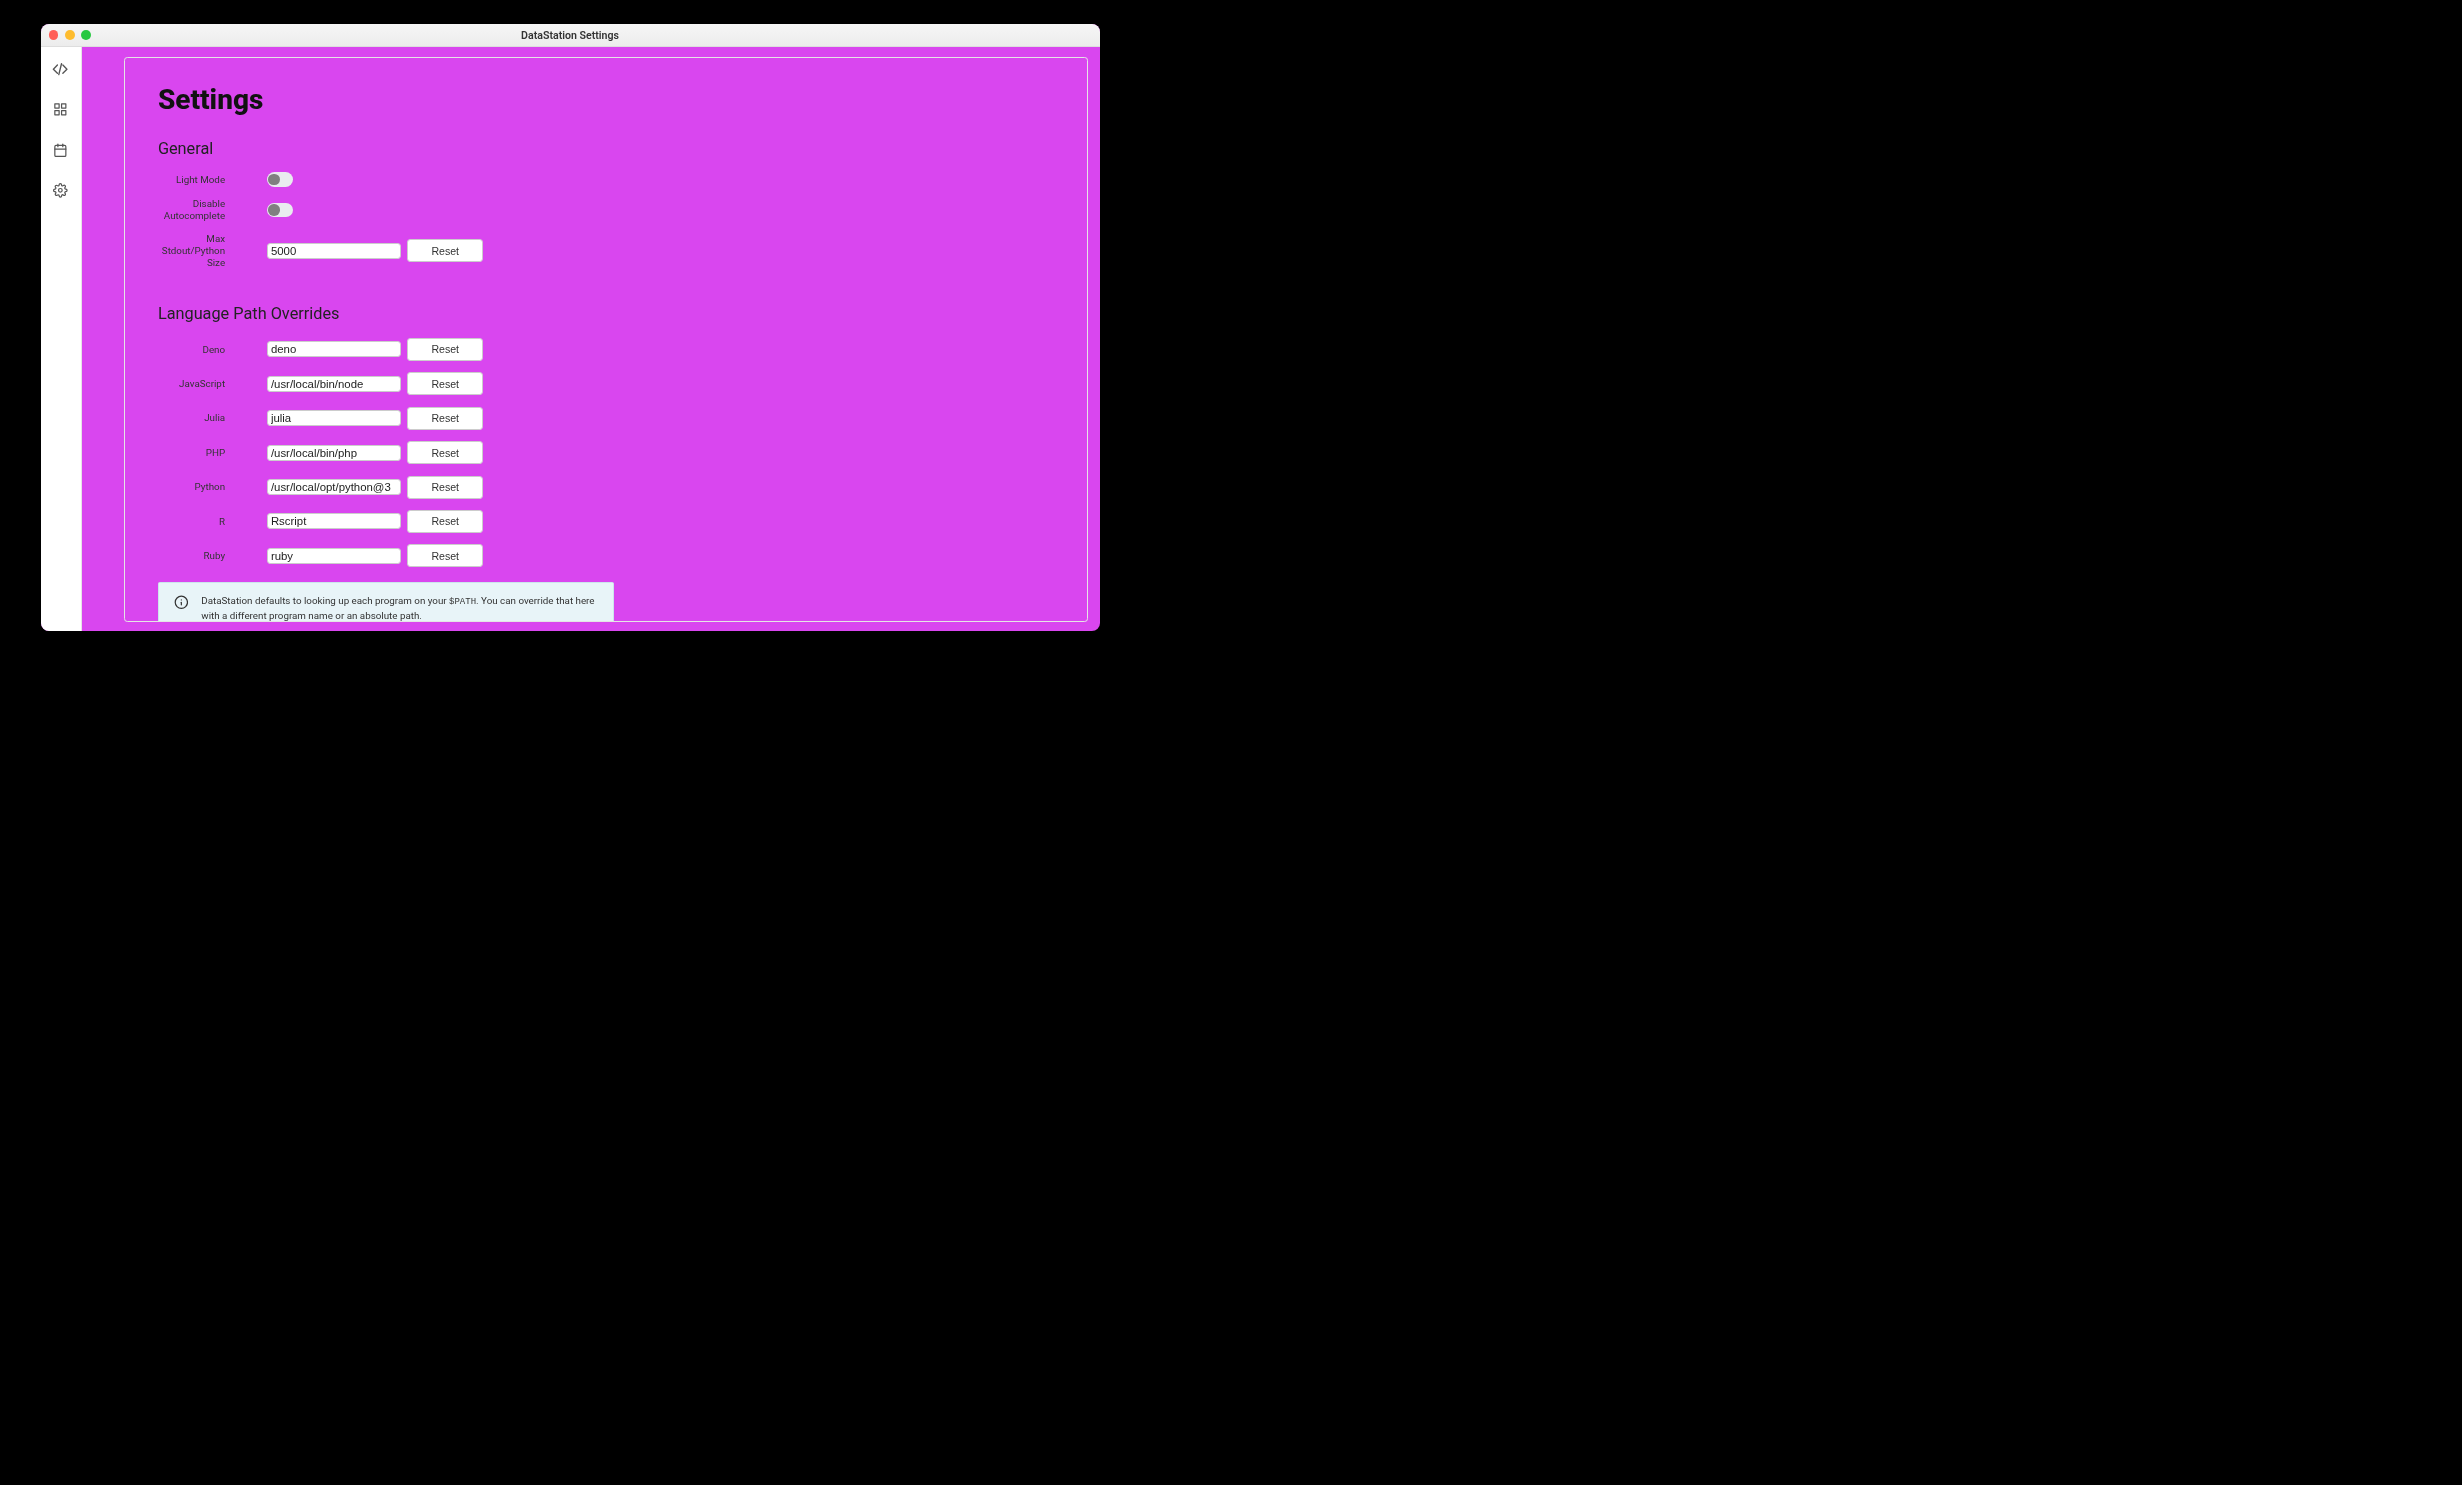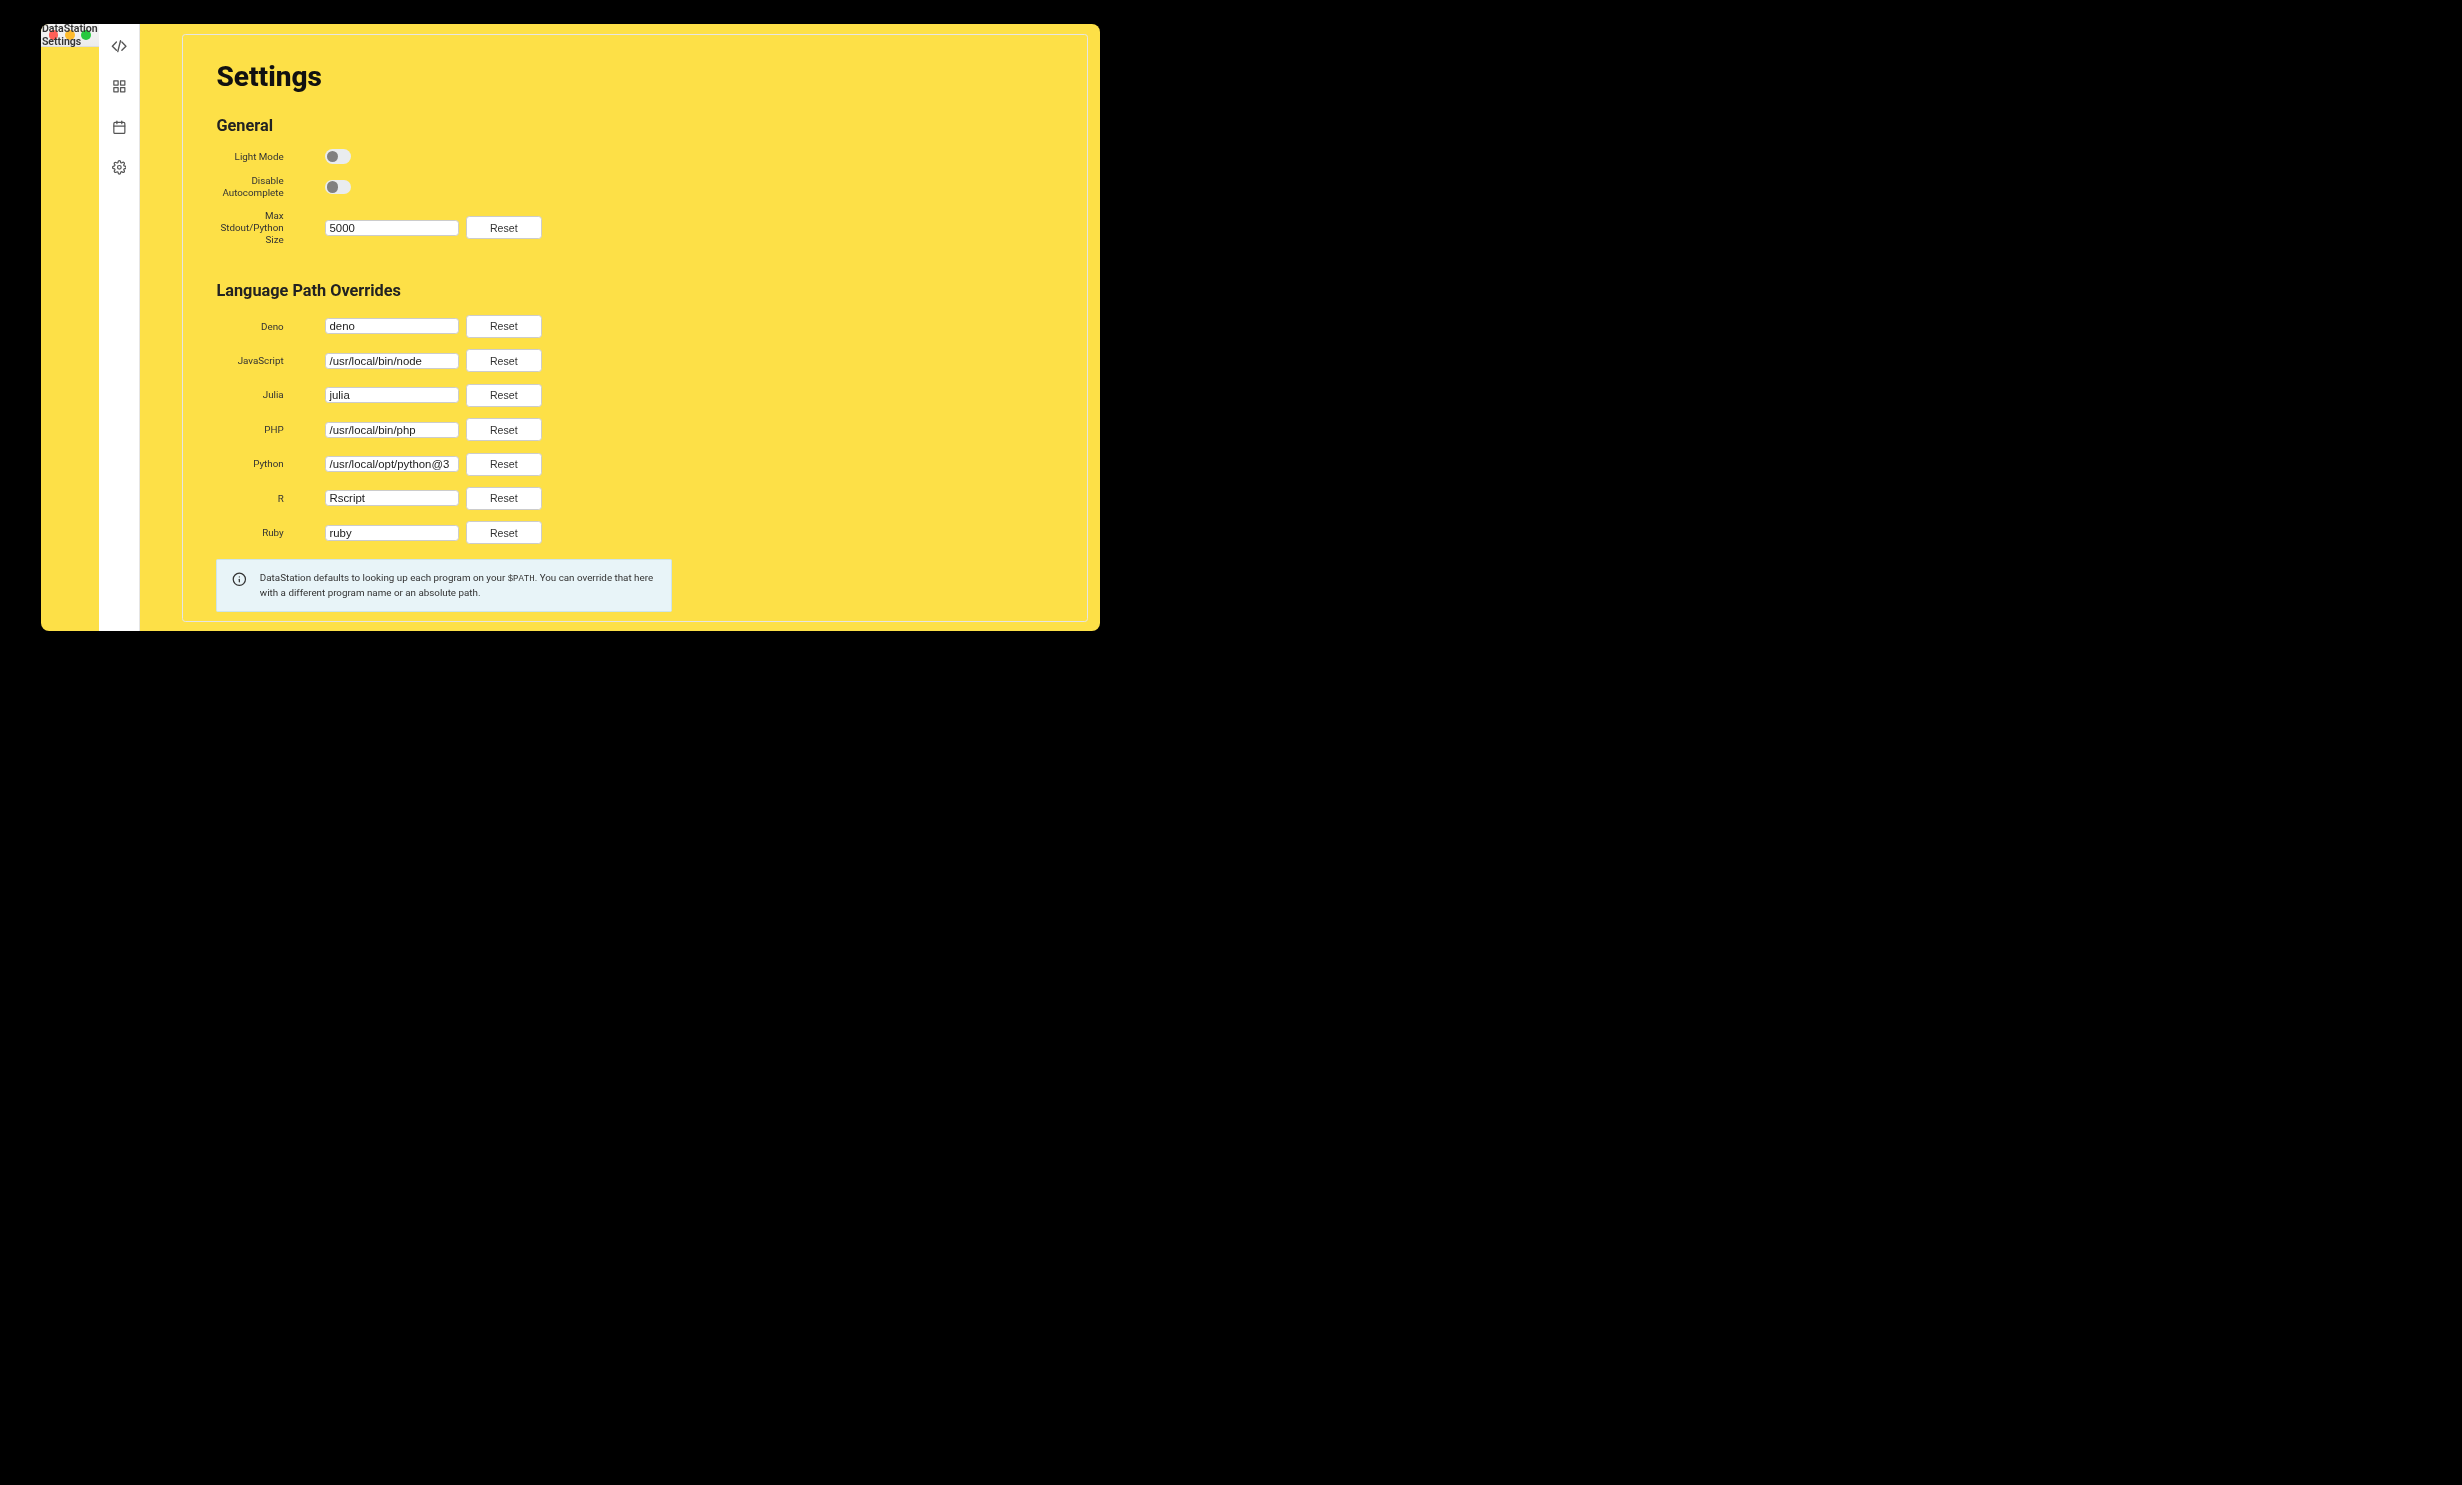--- a/index.html
+++ b/index.html
@@ -13,26 +13,26 @@
       width: 1140px;
       height: 700px;
       display: flex;
       align-items: flex-start;
       justify-content: center;
       padding-top: 24.4px;
     }
     .window {
       width: 1059px;
       height: 607px;
-      background: #fde047;
+      background: #d946ef;
       border-radius: 8.1px;
       overflow: hidden;
       box-shadow: 0 16.3px 49px rgba(0,0,0,0.5);
       display: flex;
-      flex-direction: row;
+      flex-direction: column;
     }
     .titlebar {
       height: 23px;
       background: linear-gradient(#f6f6f6, #ececec);
       border-bottom: 0.8px solid #ddd;
       display: flex;
       align-items: center;
       padding: 0 8.1px;
       position: relative;
     }
@@ -94,21 +94,21 @@
       margin-left: 31px;
     }
     .page-title {
       font-size: 28px;
       font-weight: 800;
       margin-bottom: 23px;
       color: #111;
     }
     .section-title {
       font-size: 16.3px;
-      font-weight: 700;
+      font-weight: 400;
       margin-bottom: 14.7px;
       margin-top: 8.1px;
       color: #222;
     }
     .form-row {
       display: flex;
       align-items: center;
       margin-bottom: 11.4px;
       gap: 32px;
     }

